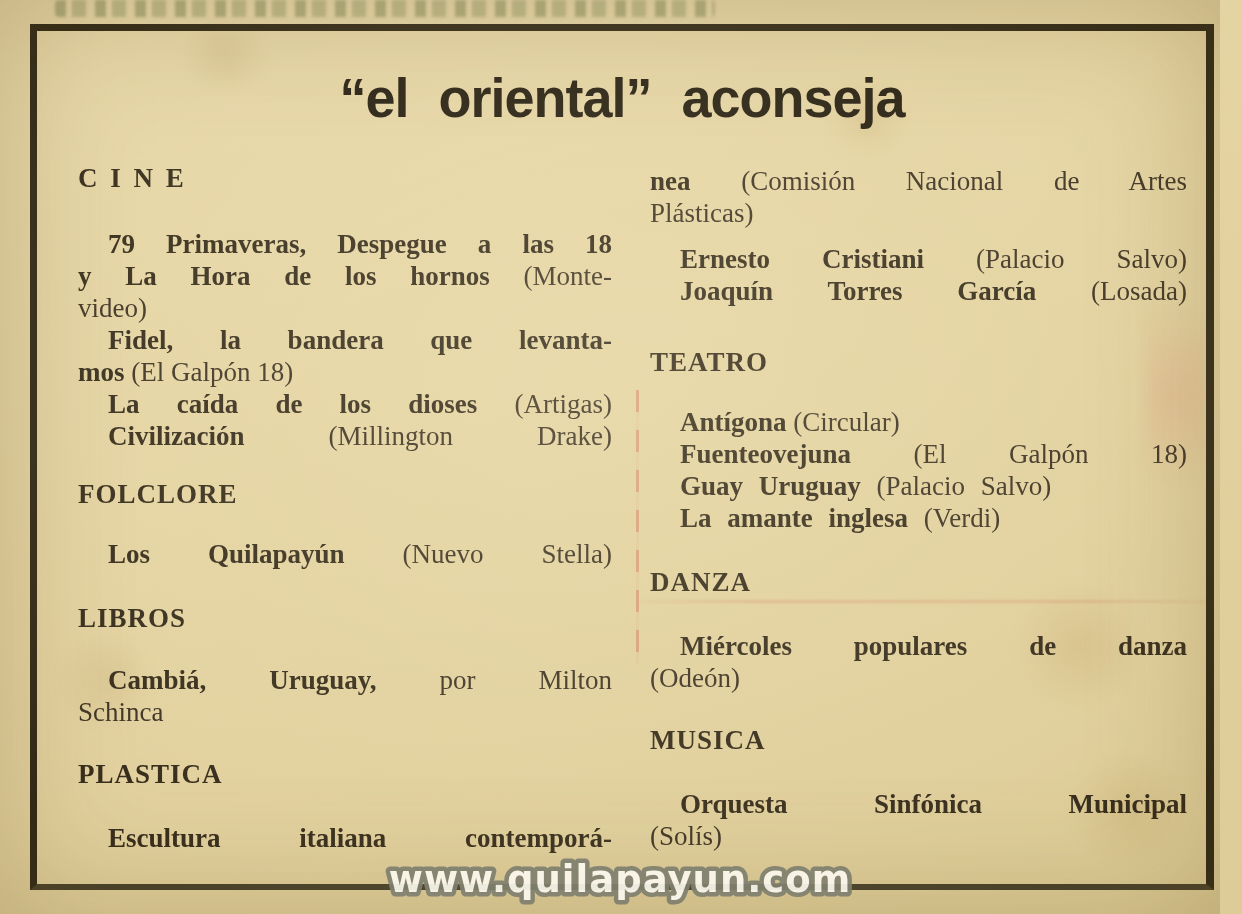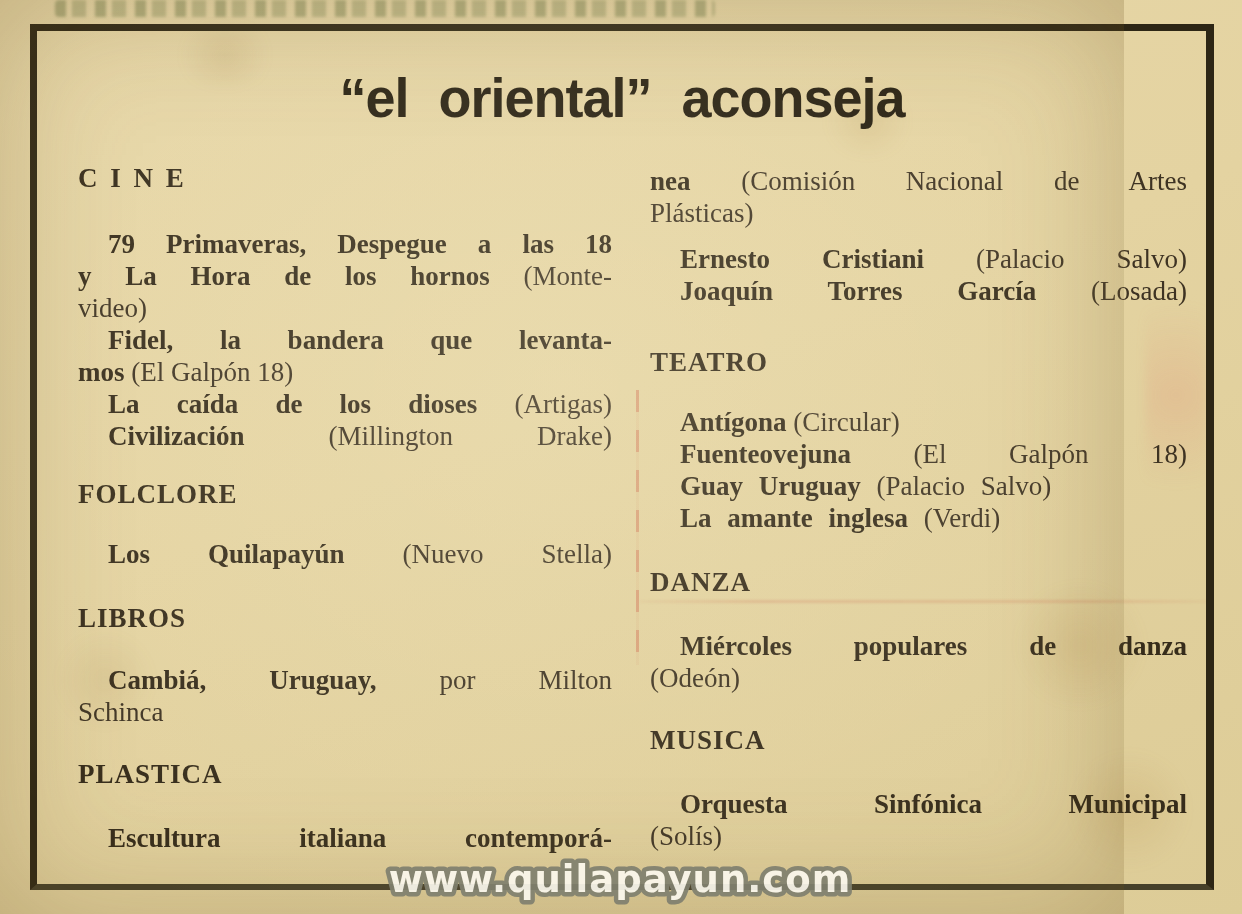--- a/index.html
+++ b/index.html
@@ -2,21 +2,21 @@
 <html><head>
 <meta charset="utf-8">
 <style>
   html, body {
     margin: 0; padding: 0;
     width: 1242px; height: 914px;
     overflow: hidden;
     background: linear-gradient(160deg, #e7d7a8 0%, #e4d3a1 45%, #ddcc97 100%);
     font-family: "Liberation Serif", serif;
   }
-  .stage { position: absolute; inset: 0; width: 1124px; height: 914px; }
+  .stage { position: absolute; inset: 0; width: 1220px; height: 914px; }
 
   
   .vignette {
     position: absolute; inset: 0; pointer-events: none; z-index: 4;
     box-shadow: inset 0 0 130px rgba(110, 82, 30, 0.30);
     background: radial-gradient(120% 120% at 50% 42%, rgba(255,250,222,0.18) 0%, rgba(0,0,0,0) 55%);
   }
   .bleed-strip {
     position: absolute; left: 55px; top: 0; width: 660px; height: 17px; z-index: 2;
     background: repeating-linear-gradient(90deg,

